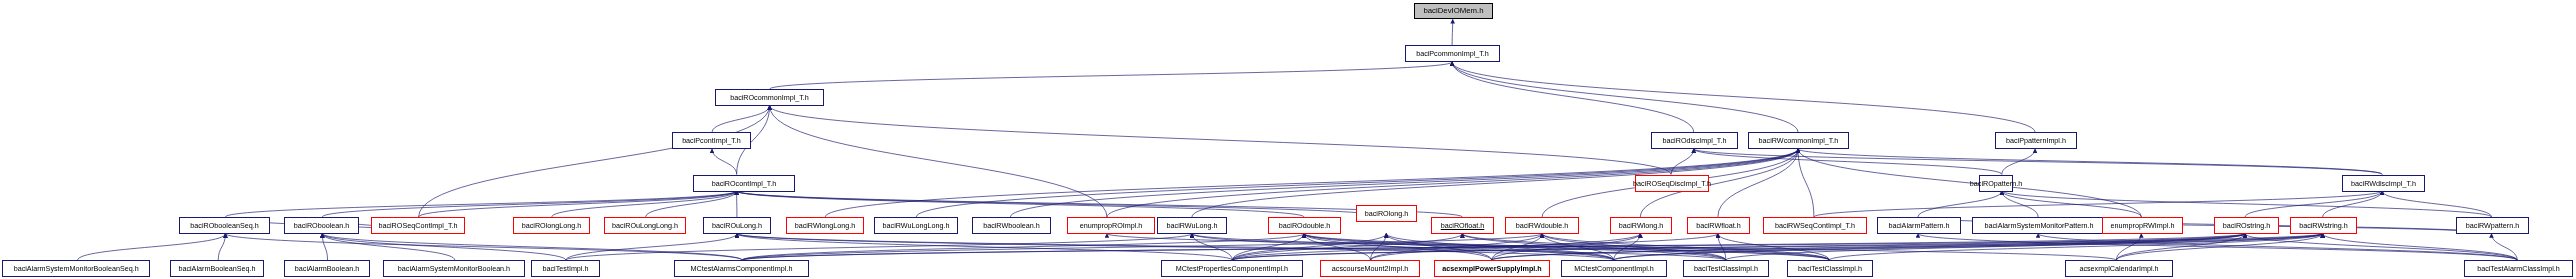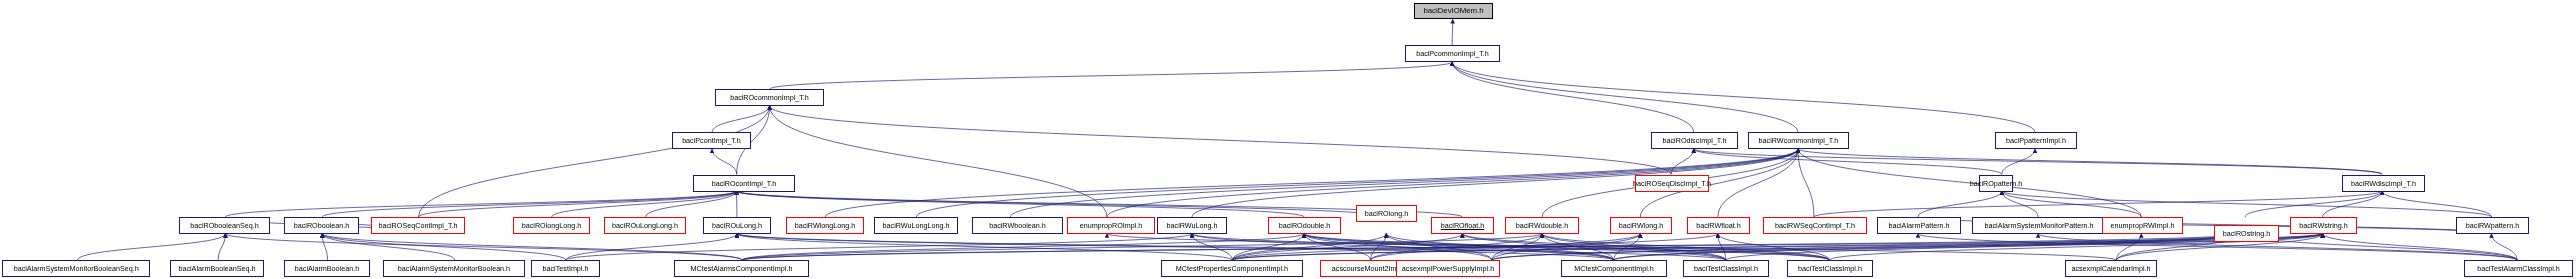--- a/index.html
+++ b/index.html
@@ -223,21 +223,21 @@
       </div>
       <div class="node" style="left: 703px; top: 217px; width: 68px;">
         <span>baciROuLong.h</span>
       </div>
       <div class="node hl" style="left: 786px; top: 217px; width: 78px;">
         <span>baciRWlongLong.h</span>
       </div>
       <div class="node" style="left: 874px; top: 217px; width: 84px;">
         <span>baciRWuLongLong.h</span>
       </div>
-      <div class="node" style="left: 972px; top: 217px; width: 91px;">
+      <div class="node" style="left: 972px; top: 217px; width: 79px;">
         <span>baciRWboolean.h</span>
       </div>
       <div class="node hl" style="left: 1067px; top: 217px; width: 88px; justify-content: center;">
         <span>enumpropROImpl.h</span>
       </div>
       <div class="node" style="left: 1157px; top: 217px; width: 70px;">
         <span>baciRWuLong.h</span>
       </div>
       <div class="node hl" style="left: 1268px; top: 217px; width: 73px;">
         <span>baciROdouble.h</span>
@@ -262,21 +262,21 @@
       </div>
       <div class="node" style="left: 1877px; top: 217px; width: 84px;">
         <span>baciAlarmPattern.h</span>
       </div>
       <div class="node" style="left: 1972px; top: 217px; width: 134px;">
         <span>baciAlarmSystemMonitorPattern.h</span>
       </div>
       <div class="node hl" style="left: 2102px; top: 217px; width: 81px;">
         <span>enumpropRWImpl.h</span>
       </div>
-      <div class="node hl" style="left: 2214px; top: 217px; width: 65px; margin-top: 8px;">
+      <div class="node hl" style="left: 2214px; top: 217px; width: 65px;">
         <span>baciROstring.h</span>
       </div>
       <div class="node hl" style="left: 2290px; top: 217px; width: 67px;">
         <span>baciRWstring.h</span>
       </div>
       <div class="node" style="left: 2456px; top: 217px; width: 73px;">
         <span>baciRWpattern.h</span>
       </div>
       <div class="node" style="left: 2.2px; top: 260px; width: 148px;">
         <span>baciAlarmSystemMonitorBooleanSeq.h</span>
@@ -295,33 +295,33 @@
       </div>
       <div class="node" style="left: 674px; top: 260px; width: 135px;">
         <span>MCtestAlarmsComponentImpl.h</span>
       </div>
       <div class="node" style="left: 1161px; top: 260px; width: 142px; align-items: center;">
         <span>MCtestPropertiesComponentImpl.h</span>
       </div>
       <div class="node hl" style="left: 1320px; top: 260px; width: 100px;">
         <span>acscourseMount2Impl.h</span>
       </div>
-      <div class="node hl" style="left: 1396px; top: 260px; width: 104px;">
+      <div class="node hl" style="left: 1434px; top: 260px; width: 116px; font-weight: bold;">
         <span>acsexmplPowerSupplyImpl.h</span>
       </div>
       <div class="node" style="left: 1561px; top: 260px; width: 106px;">
         <span>MCtestComponentImpl.h</span>
       </div>
       <div class="node" style="left: 1683px; top: 260px; width: 86px;">
         <span>baciTestClassImpl.h</span>
       </div>
       <div class="node" style="left: 1787px; top: 260px; width: 86px;">
         <span>baciTestClassImpl.h</span>
       </div>
-      <div class="node" style="left: 2065px; top: 260px; width: 92px;">
+      <div class="node" style="left: 2065px; top: 260px; width: 108px;">
         <span>acsexmplCalendarImpl.h</span>
       </div>
       <div class="node" style="left: 2464px; top: 260px; width: 109px;">
         <span>baciTestAlarmClassImpl.h</span>
       </div>
     </div>
 </div>
 
 
 </body></html>

